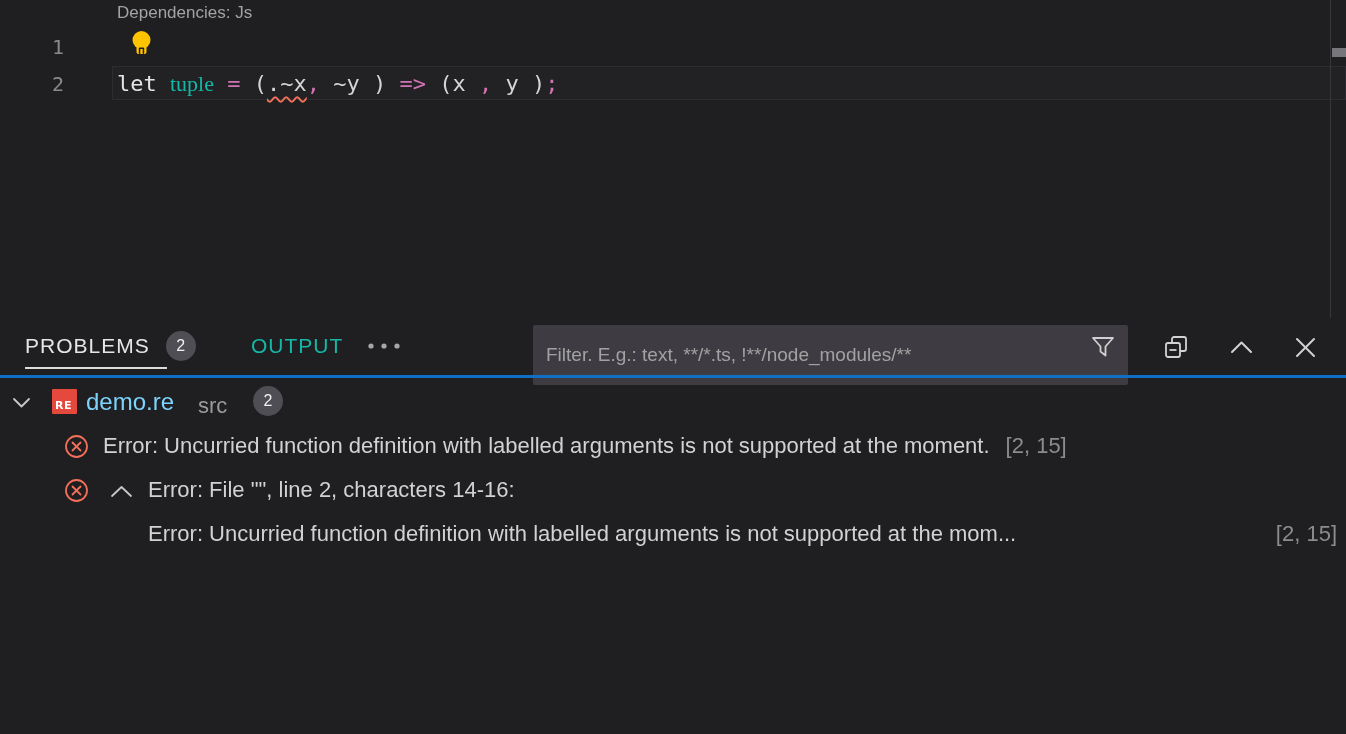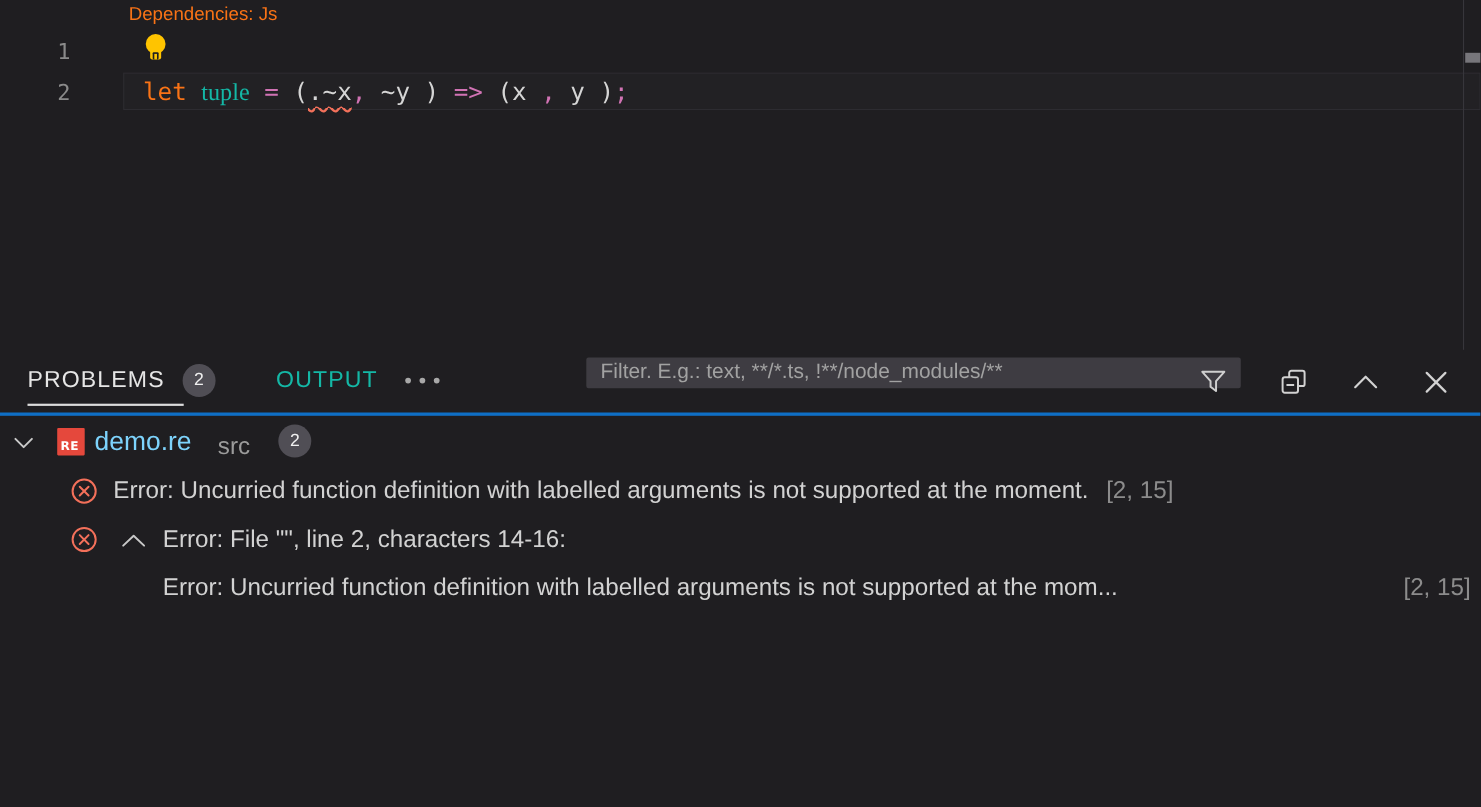--- a/index.html
+++ b/index.html
@@ -2,31 +2,31 @@
 <html><head>
 <meta charset="utf-8">
 <style>
   * { margin:0; padding:0; box-sizing:border-box; }
   html,body { width:1346px; height:734px; background:#1f1e21; overflow:hidden; }
   .screen { position:relative; width:1346px; height:734px; background:#1f1e21;
             font-family:"Liberation Sans", sans-serif; color:#d2d2d2; }
 
   
   .editor { position:absolute; top:0; left:0; width:1346px; height:318px; }
-  .codelens { position:absolute; left:117px; top:3px; font-size:17px; color:#f97316; cursor:pointer; }
+  .codelens { position:absolute; left:117px; top:3px; font-size:17px; color:#a3a3a3; cursor:pointer; }
   .line-num { position:absolute; left:30px; width:34px; text-align:right;
               font-family:"DejaVu Sans Mono", monospace; font-size:20px; color:#8a8a8a; }
   .line-num.n1 { top:35px; }
   .line-num.n2 { top:72px; }
   .lightbulb { position:absolute; left:130px; top:30px; width:23px; height:28px; cursor:pointer; }
   .current-line { position:absolute; left:112px; right:0; top:66px; height:34px;
                   border:1px solid #2d2c31; background:rgba(255,255,255,0.015); }
   .code-line { position:absolute; left:117px; top:70px; white-space:pre;
                font-family:"DejaVu Sans Mono", monospace; font-size:22px; line-height:27px; color:#d5d5d5; }
-  .tk-keyword  { color:#f97316;margin-left:13px; }
+  .tk-keyword  { color:#e5e5e5; }
   .tk-entity   { color:#14b8a6;font-family:Liberation Serif, serif; }
   .tk-operator { color:#d173b4; }
   .tk-plain    { color:#d5d5d5; }
   .tk-error-squiggle { text-decoration:underline wavy #f3705a;
                        text-decoration-thickness:2px; text-underline-offset:5px;
                        text-decoration-skip-ink:none; }
   .overview-ruler { position:absolute; left:1330px; top:0; width:1px; height:318px; background:#37363b; }
   .scroll-marker { position:absolute; left:1332px; top:48px; width:14px; height:9px; background:#77767b; cursor:pointer; }
 
   
@@ -34,21 +34,21 @@
   .tab { position:absolute; top:0; height:55px; display:flex; align-items:center; cursor:pointer;
          font-size:21px; letter-spacing:1px; }
   .tab-problems { left:25px; color:#e6e6e6; }
   .tab-output   { left:251px; color:#14b8a6; }
   .tab-underline { position:absolute; left:25px; top:49px; width:142px; height:2px; background:#dcdcdc; }
   .badge { display:inline-flex; align-items:center; justify-content:center;
            width:30px; height:30px; border-radius:50%; background:#504e55;
            color:#f0f0f0; font-size:16px; letter-spacing:0; margin-left:16px; }
   .more-actions { position:absolute; left:362px; top:14px; width:44px; height:28px;
                   display:flex; align-items:center; justify-content:center; cursor:pointer; }
-  .filter-box { position:absolute; left:533px; top:7px; width:595px; height:28px;
+  .filter-box { position:absolute; left:533px; top:7px; width:595px; height:60px;
                 background:#3e3c42; border-radius:2px; }
   .filter-box input { position:absolute; left:0; top:0; width:100%; height:100%;
                       background:transparent; border:none; outline:none;
                       font-family:"Liberation Sans", sans-serif;
                       font-size:19px; color:#dddddd; padding:0 48px 0 13px; }
   .filter-box input::placeholder { color:#a2a2a2; opacity:1; }
   .funnel { position:absolute; right:12px; top:9px; width:26px; height:26px; cursor:pointer; }
   .panel-action { position:absolute; top:16px; width:27px; height:27px; cursor:pointer; }
   .act-restore { left:1163px; }
   .act-maximize { left:1228px; }

